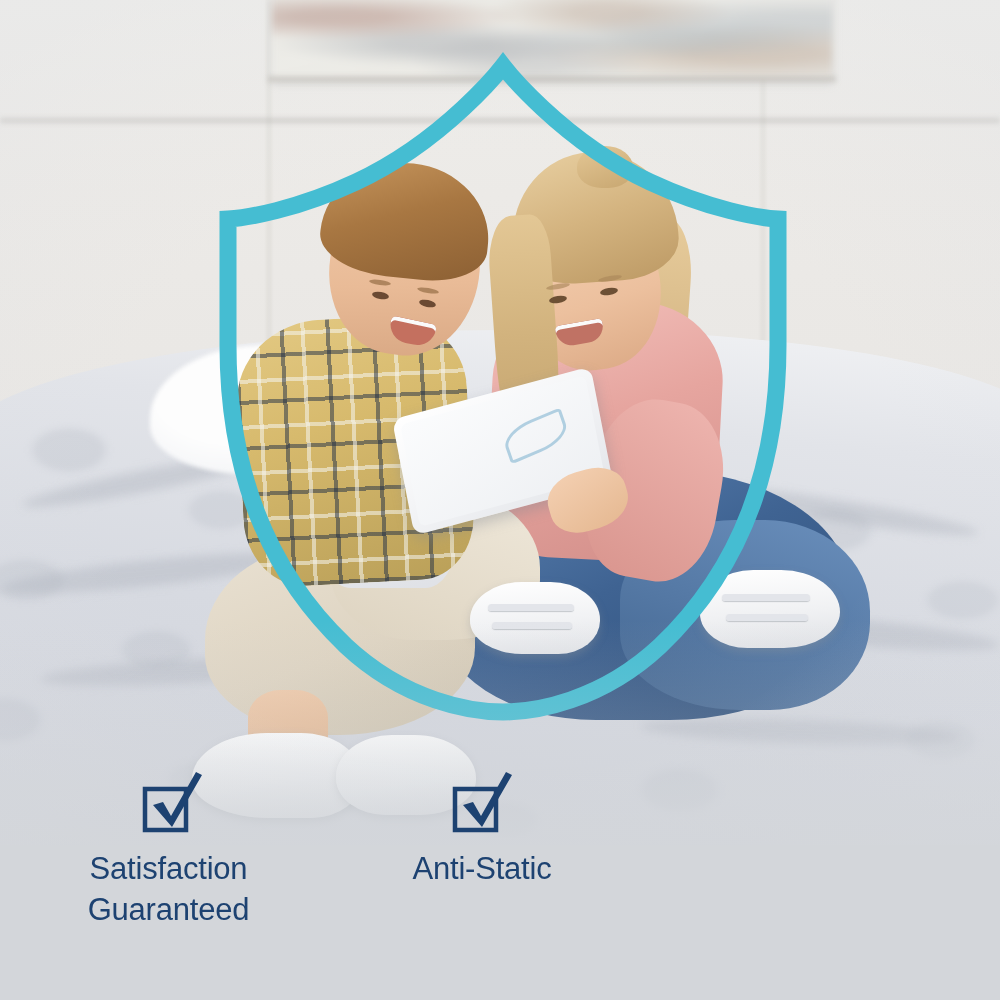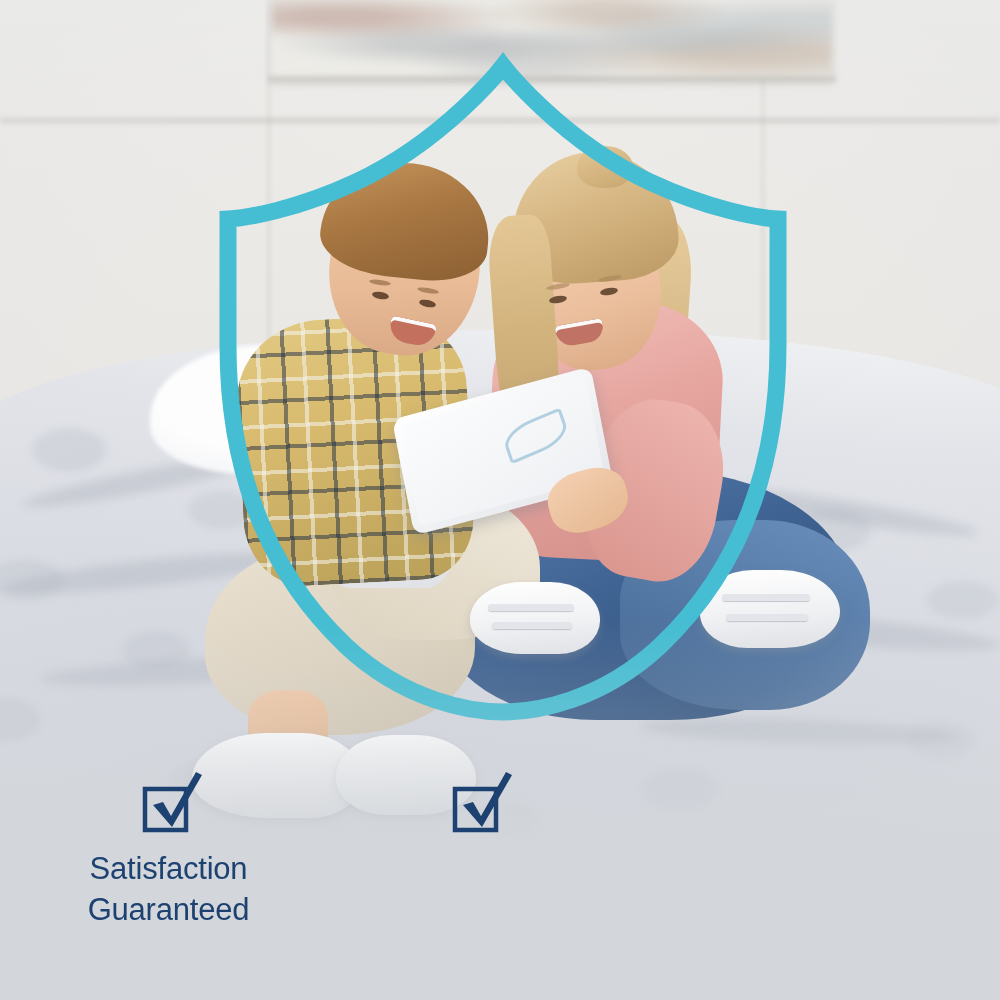--- a/index.html
+++ b/index.html
@@ -483,17 +483,18 @@
       <div class="badge-label">Satisfaction
 Guaranteed</div>
     </div>
 
 
     <div class="badge b3">
       <svg class="check-icon" viewBox="0 0 62 62">
         <rect x="4" y="17" width="41" height="41" fill="none" stroke="#1d4271" stroke-width="4.5"></rect>
         <path d="M 12 33 L 22 30 L 30 44 L 55 0 L 61 3 L 31 55 Z" fill="#1d4271"></path>
       </svg>
+      <div class="badge-label">Anti-Static</div>
     </div>
 
   </div>
 
 </div>
 
 </body></html>

